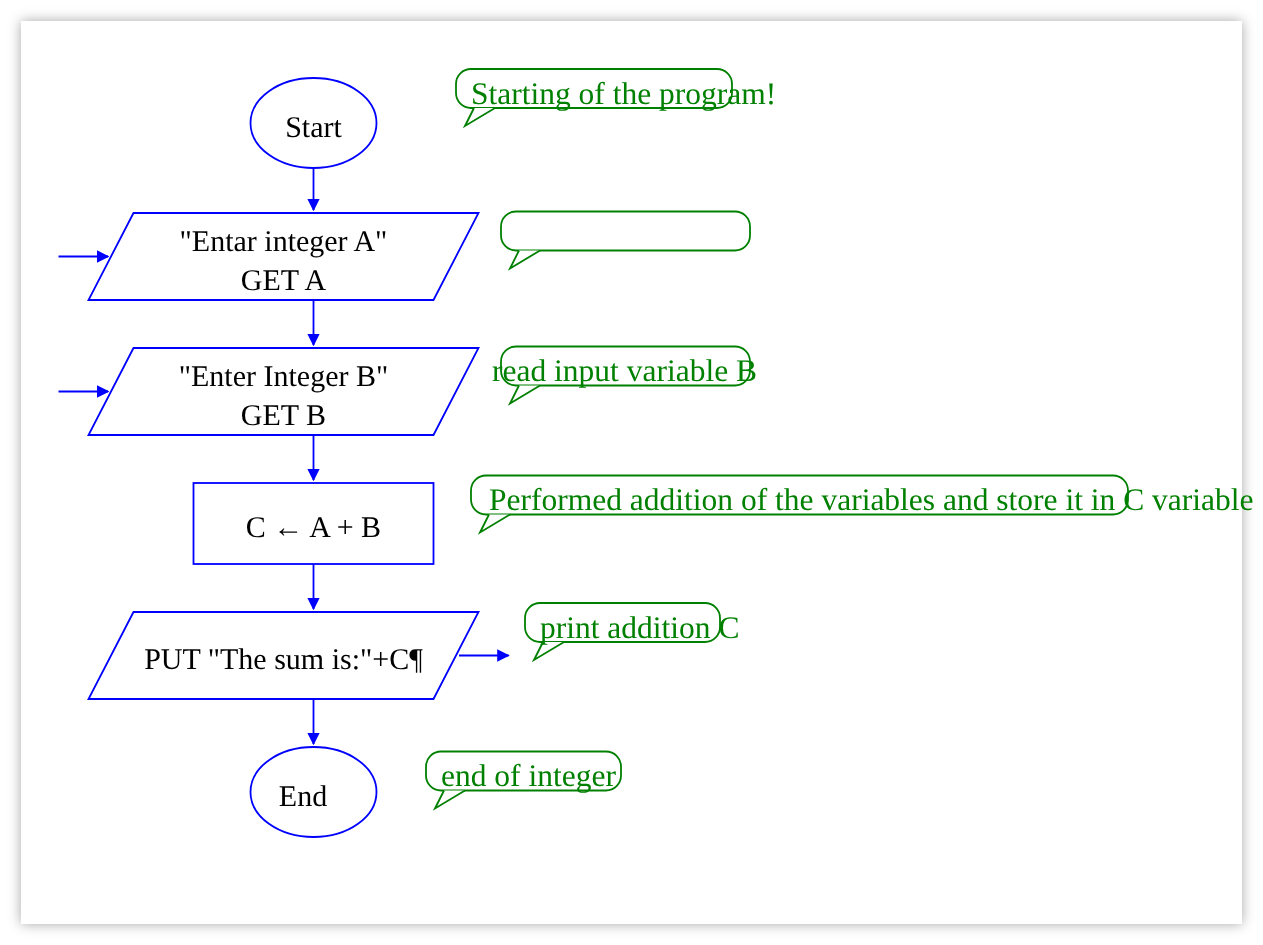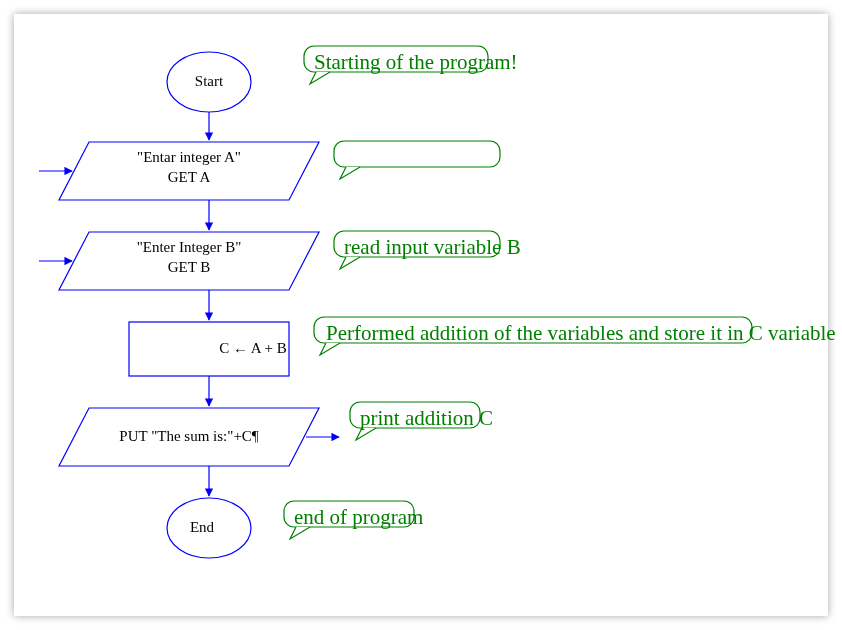--- a/index.html
+++ b/index.html
@@ -24,21 +24,21 @@
     box-shadow: 0 0 8px rgba(0,0,0,0.35);
   }
   svg {
     position: absolute;
     left: 0; top: 0;
     width: 814px;
     height: 602px;
   }
   .node-label {
     position: absolute;
-    font-size: 15px;
+    font-size: 20px;
     color: #000;
     text-align: center;
     line-height: 1.3;
     white-space: pre;
   }
   .callout-label {
     position: absolute;
     font-size: 21px;
     color: #008000;
     white-space: nowrap;
@@ -117,31 +117,31 @@
     </svg>
 
     <div class="node-label" style="left:153px; top:58px; width:84px;">Start</div>
 
     <div class="node-label" style="left:75px; top:134px; width:200px;">"Entar integer A"
 GET A</div>
 
     <div class="node-label" style="left:75px; top:224px; width:200px;">"Enter Integer B"
 GET B</div>
 
-    <div class="node-label" style="left:115px; top:325px; width:160px;margin-left:44px;">C ← A + B</div>
+    <div class="node-label" style="left:115px; top:325px; width:160px;">C ← A + B</div>
 
     <div class="node-label" style="left:60px; top:413px; width:230px;">PUT "The sum is:"+C¶</div>
 
     <div class="node-label" style="left:146px; top:504px; width:84px;">End</div>
 
     <div class="callout-label" style="left:300px; top:36px;">Starting of the program!</div>
 
 
-    <div class="callout-label" style="left:330px; top:221px;">read input variable B</div>
+    <div class="callout-label" style="left:314px; top:221px;">read input variable B</div>
 
     <div class="callout-label" style="left:312px; top:307px;">Performed addition of the variables and store it in C variable</div>
 
     <div class="callout-label" style="left:346px; top:392px;">print addition C</div>
 
-    <div class="callout-label" style="left:280px; top:491px;">end of program</div>
+    <div class="callout-label" style="left:280px; top:491px;">end of integer</div>
 
   </div>
 </div>
 
 </body></html>

